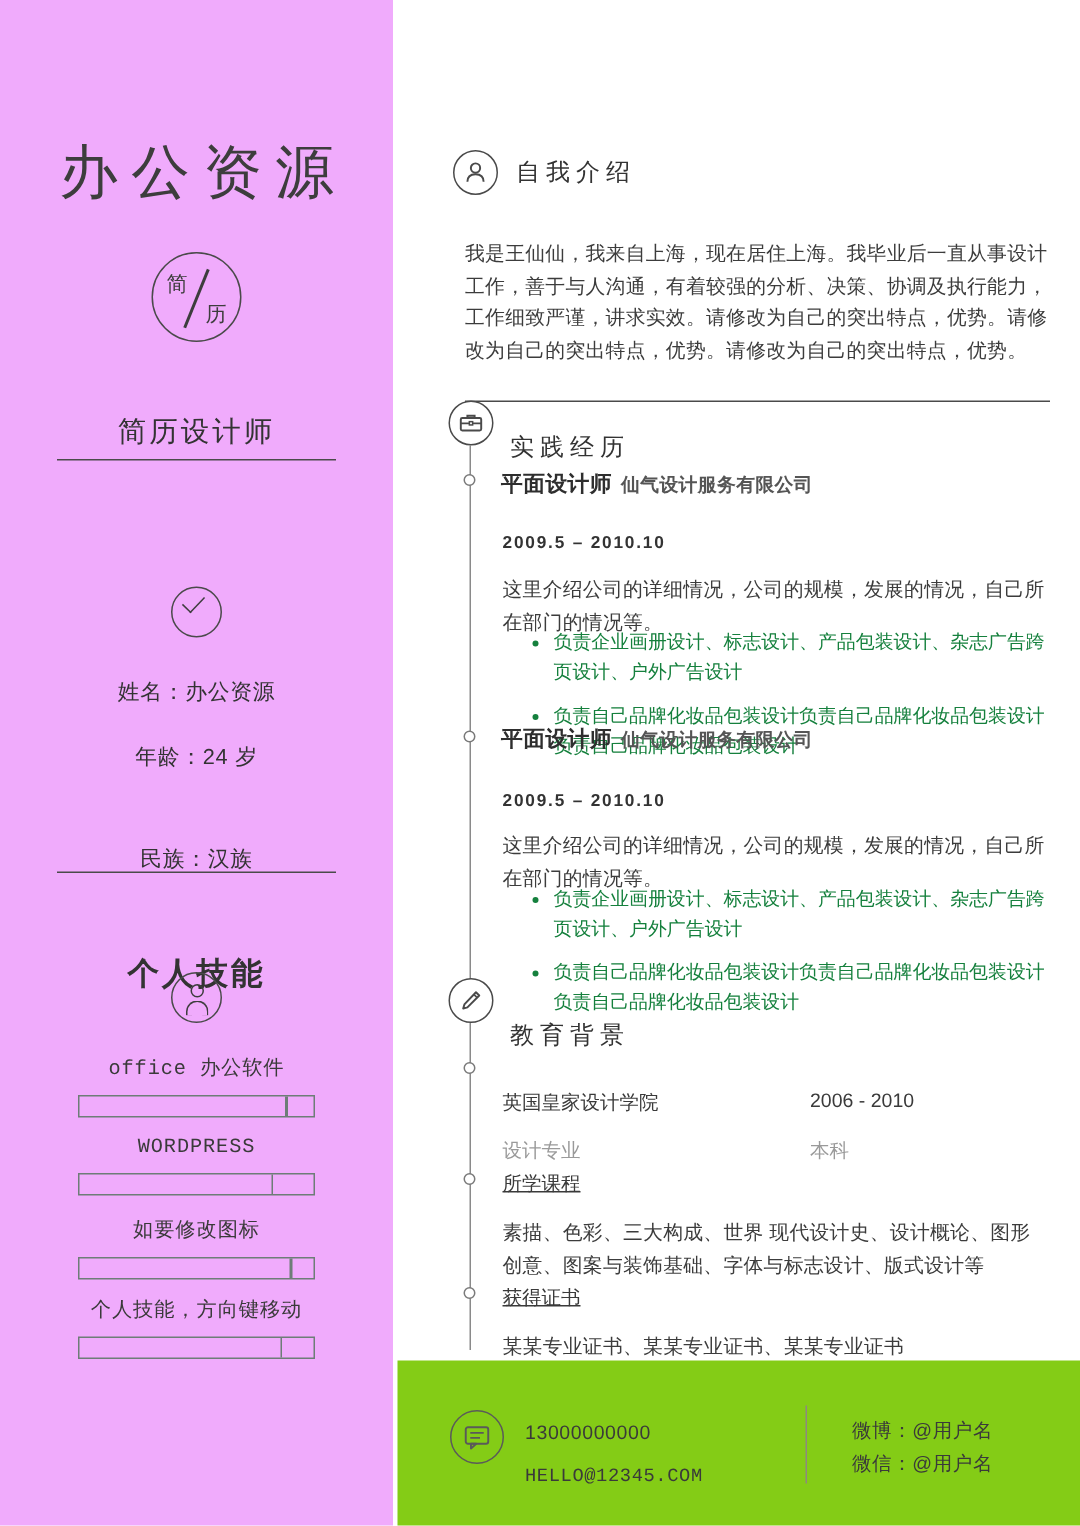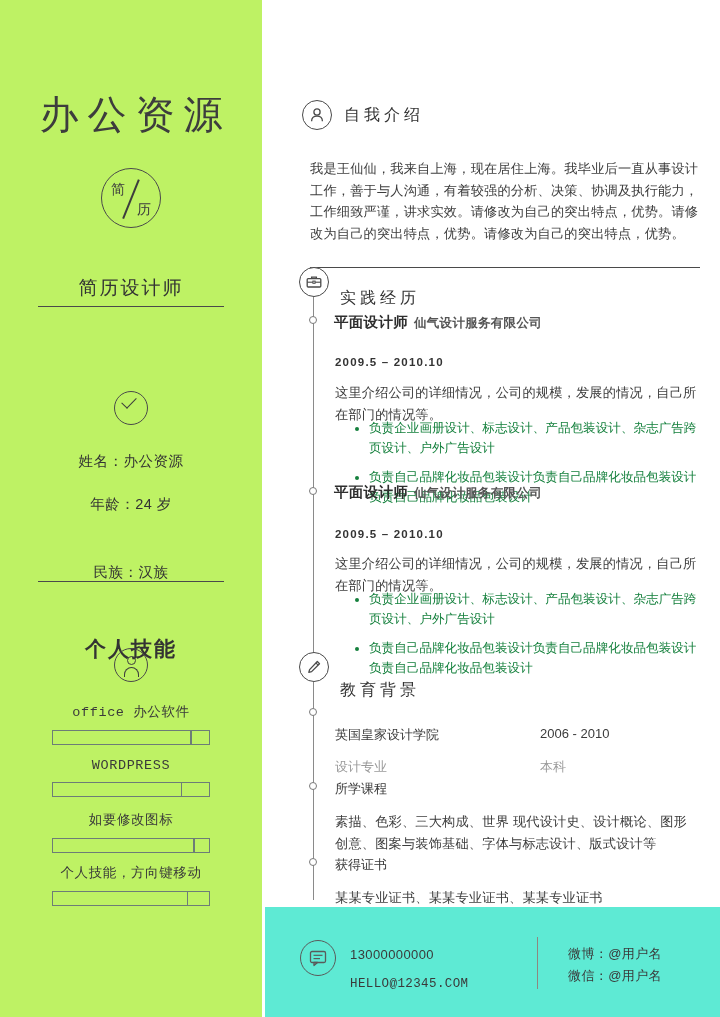--- a/index.html
+++ b/index.html
@@ -16,21 +16,21 @@
     position: relative;
   }
 
   
   #sidebar {
     position: absolute;
     left: 0;
     top: 0;
     width: 262px;
     height: 1017px;
-    background: #bef264;
+    background: #f0abfc;
     box-sizing: border-box;
   }
   #brand-title {
     position: absolute;
     top: 88px;
     left: 0;
     width: 262px;
     text-align: center;
     font-size: 39px;
     letter-spacing: 9px;
@@ -271,30 +271,31 @@
   .edu-line {
     position: absolute;
     font-size: 13px;
     color: #3a3a3a;
   }
   .edu-line.muted { color: #9a9a9a; }
   .edu-small {
     position: absolute;
     font-size: 13px;
     color: #3a3a3a;
+    text-decoration: underline;
   }
 
   
   #footer {
     position: absolute;
     left: 265px;
     top: 907px;
     width: 455px;
     height: 110px;
-    background: #5eead4;
+    background: #84cc16;
   }
   #footer-icon {
     position: absolute;
     left: 35px;
     top: 33px;
     width: 36px;
     height: 36px;
     border: 1.5px solid #5a5a5a;
     border-radius: 50%;
     box-sizing: border-box;

